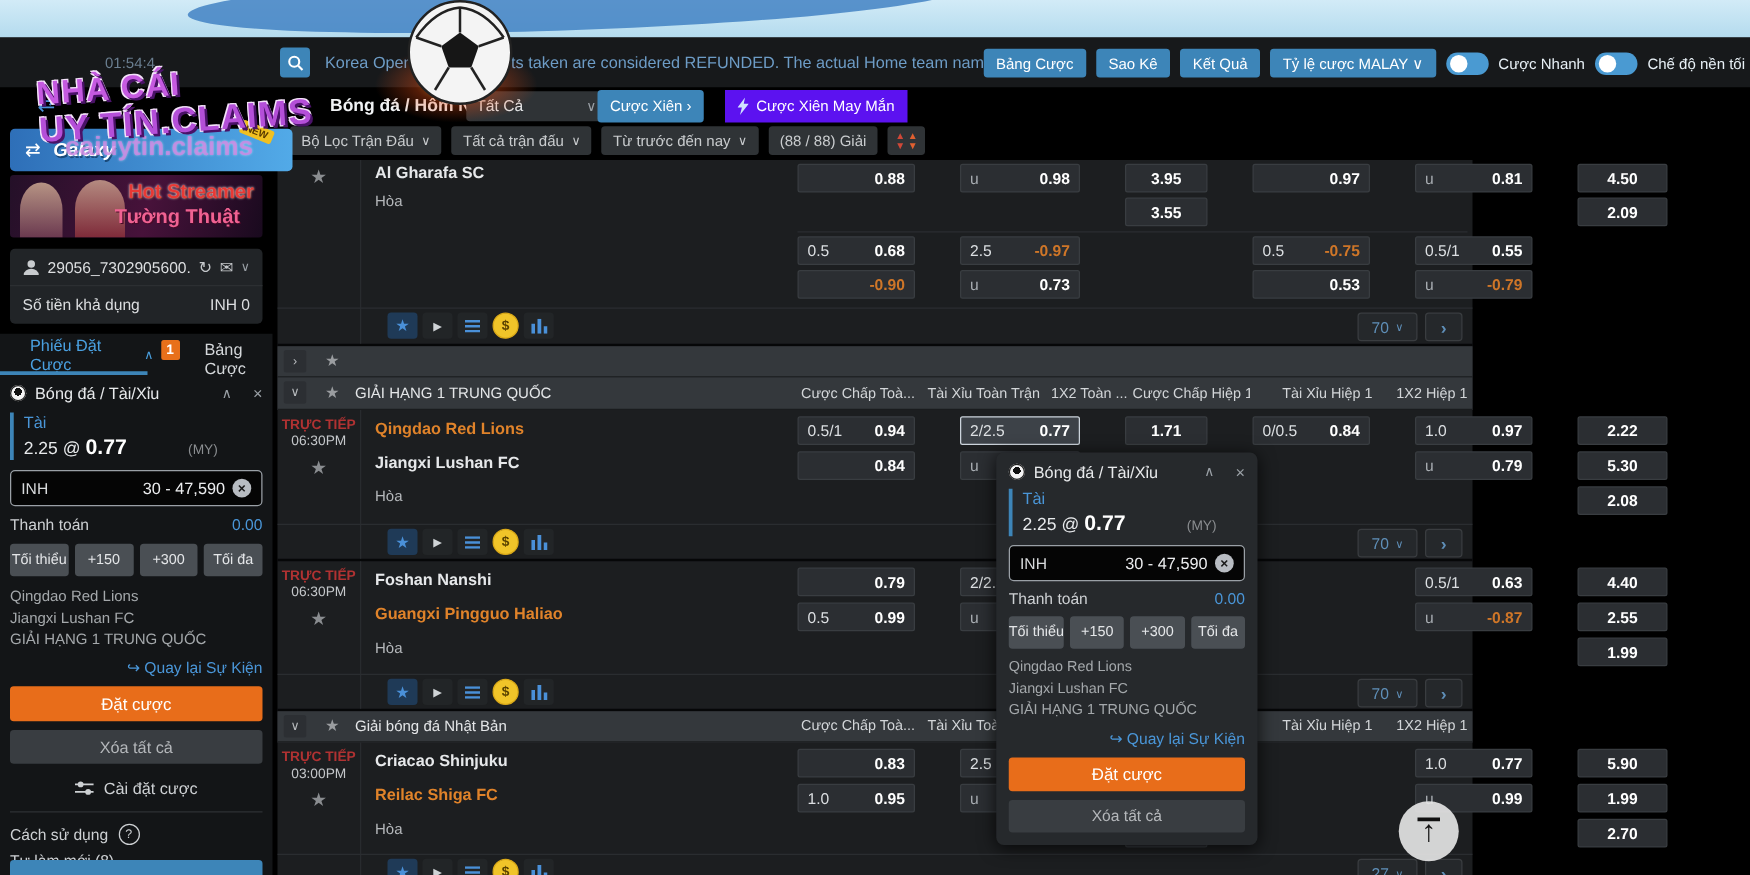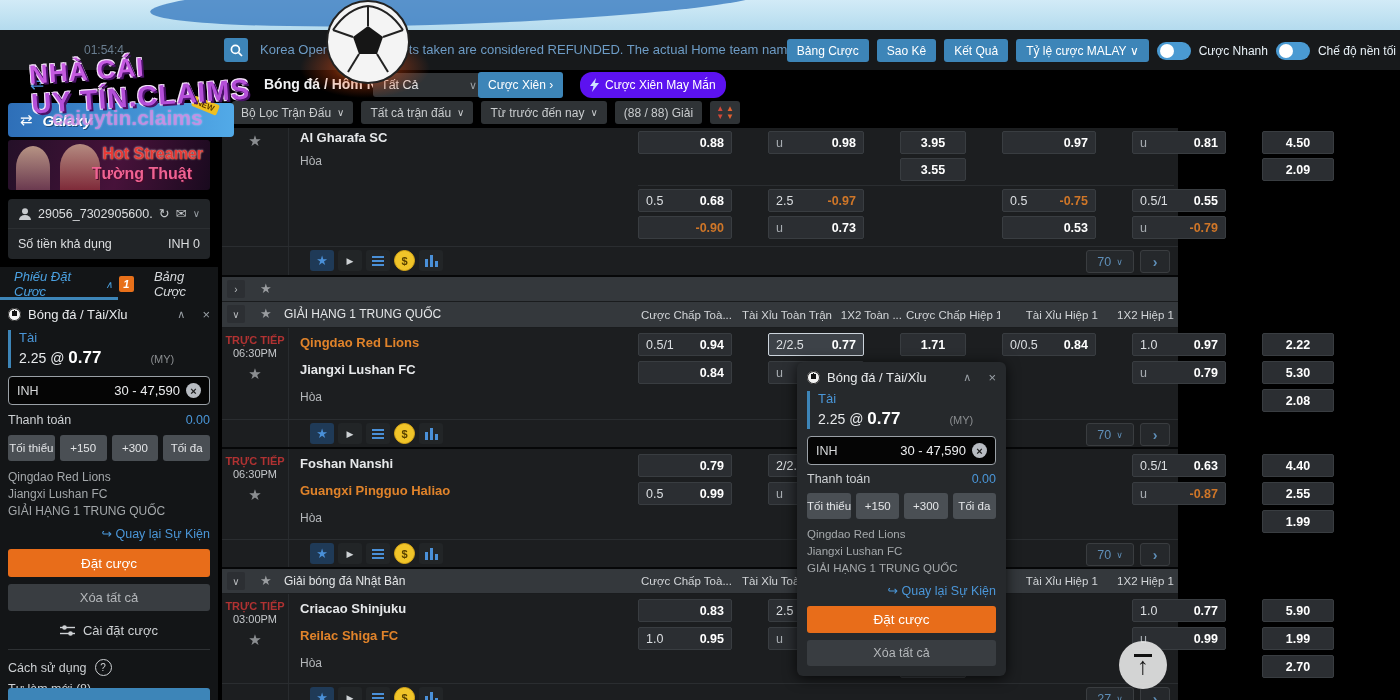--- a/index.html
+++ b/index.html
@@ -36,21 +36,21 @@
          background:radial-gradient(closest-side,rgba(240,140,30,.85),rgba(240,80,20,.35),transparent);}
   .ball{position:absolute;left:322px;top:0px;z-index:29;}
 
   
   .navrow{position:absolute;left:0;top:70px;width:1400px;height:30px;background:#000;}
   .side-toggle{position:absolute;left:30px;top:3px;color:#4a90d8;font-size:17px;}
   .nav-title{position:absolute;left:264px;top:6px;font-size:14px;font-weight:bold;color:#f0f2f4;}
   .nav-select{position:absolute;left:373px;top:3px;width:96px;height:24px;background:#2f3336;border-radius:3px;
               display:flex;align-items:center;font-size:12.5px;color:#e4e6e8;padding:0 8px;justify-content:space-between;}
   .nav-parlay{position:absolute;left:478px;top:2px;height:26px;}
-  .nav-lucky{position:absolute;left:580px;top:2px;height:26px;background:#5c12f0;border-radius:12px;
+  .nav-lucky{position:absolute;left:580px;top:2px;height:26px;background:#5c12f0;border-radius:0;
              display:flex;align-items:center;gap:6px;color:#fff;font-size:12px;padding:0 10px;}
 
   
   .filterrow{position:absolute;left:232px;top:101px;display:flex;gap:8px;}
   .chip{background:#2f3336;color:#c9ccce;border-radius:3px;font-size:12px;height:23px;
         display:flex;align-items:center;gap:6px;padding:0 9px;white-space:nowrap;}
   .sortbtn{background:#2f3336;border-radius:3px;height:23px;width:30px;display:flex;align-items:center;
            justify-content:center;gap:2px;font-size:8px;color:#d04838;line-height:8px;}
 
   
@@ -74,21 +74,21 @@
          text-shadow:1px 1px 0 #4a0a28;}
   .account{position:absolute;left:8px;top:199px;width:202px;height:60px;background:#212427;border-radius:4px;}
   .acc-row1{position:absolute;left:0;top:0;width:100%;height:30px;display:flex;align-items:center;gap:6px;
             padding:0 10px;box-sizing:border-box;border-bottom:1px solid #2c2f32;}
   .acc-id{font-size:12.5px;color:#dcdee0;flex:1;white-space:nowrap;overflow:hidden;}
   .acc-ic{color:#c4c7ca;font-size:13px;}
   .acc-row2{position:absolute;left:0;top:31px;width:100%;height:28px;display:flex;align-items:center;
             justify-content:space-between;padding:0 10px;box-sizing:border-box;font-size:12.5px;color:#dcdee0;}
 
   .betpanel{position:absolute;left:0;top:267px;width:218px;height:433px;background:#131517;}
-  .tabs{position:absolute;left:14px;top:5px;width:202px;height:24px;display:flex;align-items:center;gap:6px;font-style:italic;}
+  .tabs{position:absolute;left:24px;top:5px;width:202px;height:24px;display:flex;gap:6px;}
   .tab-active{color:#4aa0e0;font-size:13px;display:flex;align-items:center;gap:5px;}
   .tab-badge{background:#e8701a;color:#fff;font-size:11px;font-weight:bold;width:16px;height:16px;border-radius:2px;
              display:flex;align-items:center;justify-content:center;}
   .tab-idle{color:#d4d7da;font-size:13px;margin-left:14px;}
   .tab-line{position:absolute;left:0px;top:30px;width:118px;height:3px;background:#3d85b8;}
 
   
   .bs-head{display:flex;align-items:center;gap:7px;font-size:13px;color:#e8eaec;}
   .bs-ball{width:13px;height:13px;border-radius:50%;background:radial-gradient(circle at 50% 42%,#111 0 3px,#f4f4f4 3px);flex:none;
            box-shadow:inset 0 0 0 1px #222;}

